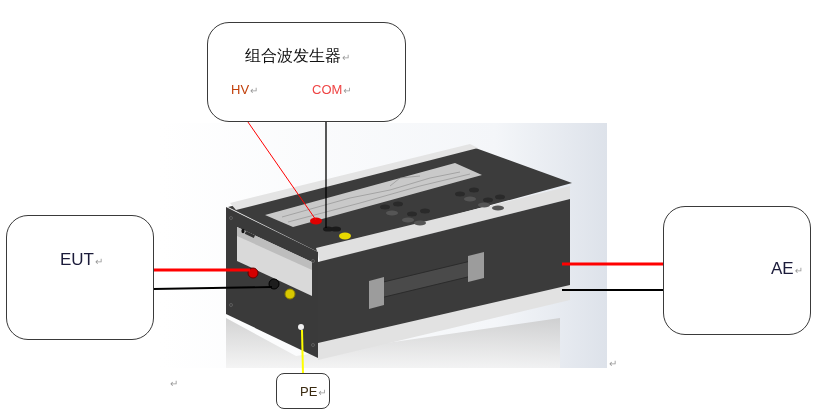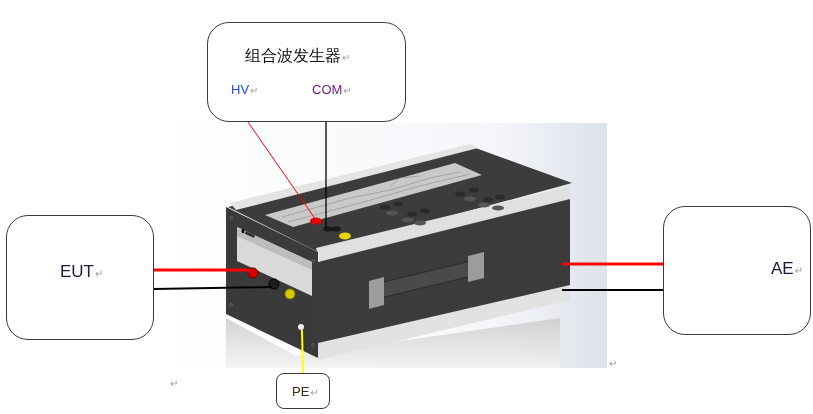--- a/index.html
+++ b/index.html
@@ -105,35 +105,35 @@
   <line x1="302" y1="330" x2="303" y2="374" stroke="#ffff00" stroke-width="2"></line>
   <circle cx="241" cy="107" r="5" fill="#fff" stroke="#222" stroke-width="1.2"></circle>
   <circle cx="326" cy="107" r="5" fill="#fff" stroke="#222" stroke-width="1.2"></circle>
 </svg>
 
 <div class="box" style="left:207px;top:22px;width:199px;height:100px;border-radius:22px;"></div>
 <div class="lbl" style="left:245px;top:46px;font-size:16px;">
   <span>组合波发生器</span><span class="pmark">↵</span>
 </div>
 <div class="lbl" style="left:231px;top:82px;font-size:13px;">
-  <span style="color:#1d4ed8;">HV</span><span class="pmark">↵</span>
+  <span style="color:#c2410c;">HV</span><span class="pmark">↵</span>
 </div>
 <div class="lbl" style="left:312px;top:82px;font-size:13px;">
-  <span style="color:#701a75;">COM</span><span class="pmark">↵</span>
+  <span style="color:#ef4444;">COM</span><span class="pmark">↵</span>
 </div>
 
 <div class="box" style="left:6px;top:215px;width:148px;height:125px;"></div>
-<div class="lbl" style="left:60px;top:262px;font-size:17px;">
+<div class="lbl" style="left:60px;top:250px;font-size:17px;">
   <span style="color:#1b1b3a;">EUT</span><span class="pmark">↵</span>
 </div>
 
 <div class="box" style="left:663px;top:206px;width:148px;height:129px;"></div>
 <div class="lbl" style="left:725px;top:259px;font-size:17px;margin-left:46px;">
   <span style="color:#1b1b3a;">AE</span><span class="pmark">↵</span>
 </div>
 
 <div class="box" style="left:276px;top:373px;width:54px;height:36px;border-radius:8px;"></div>
-<div class="lbl" style="left:292px;top:384px;font-size:13px;">
+<div class="lbl" style="left:300px;top:384px;font-size:13px;">
   <span style="color:#3a2a10;">PE</span><span class="pmark">↵</span>
 </div>
 
 <span class="stray" style="left:170px;top:378px;">↵</span>
 <span class="stray" style="left:609px;top:358px;">↵</span>
 
 </body></html>

